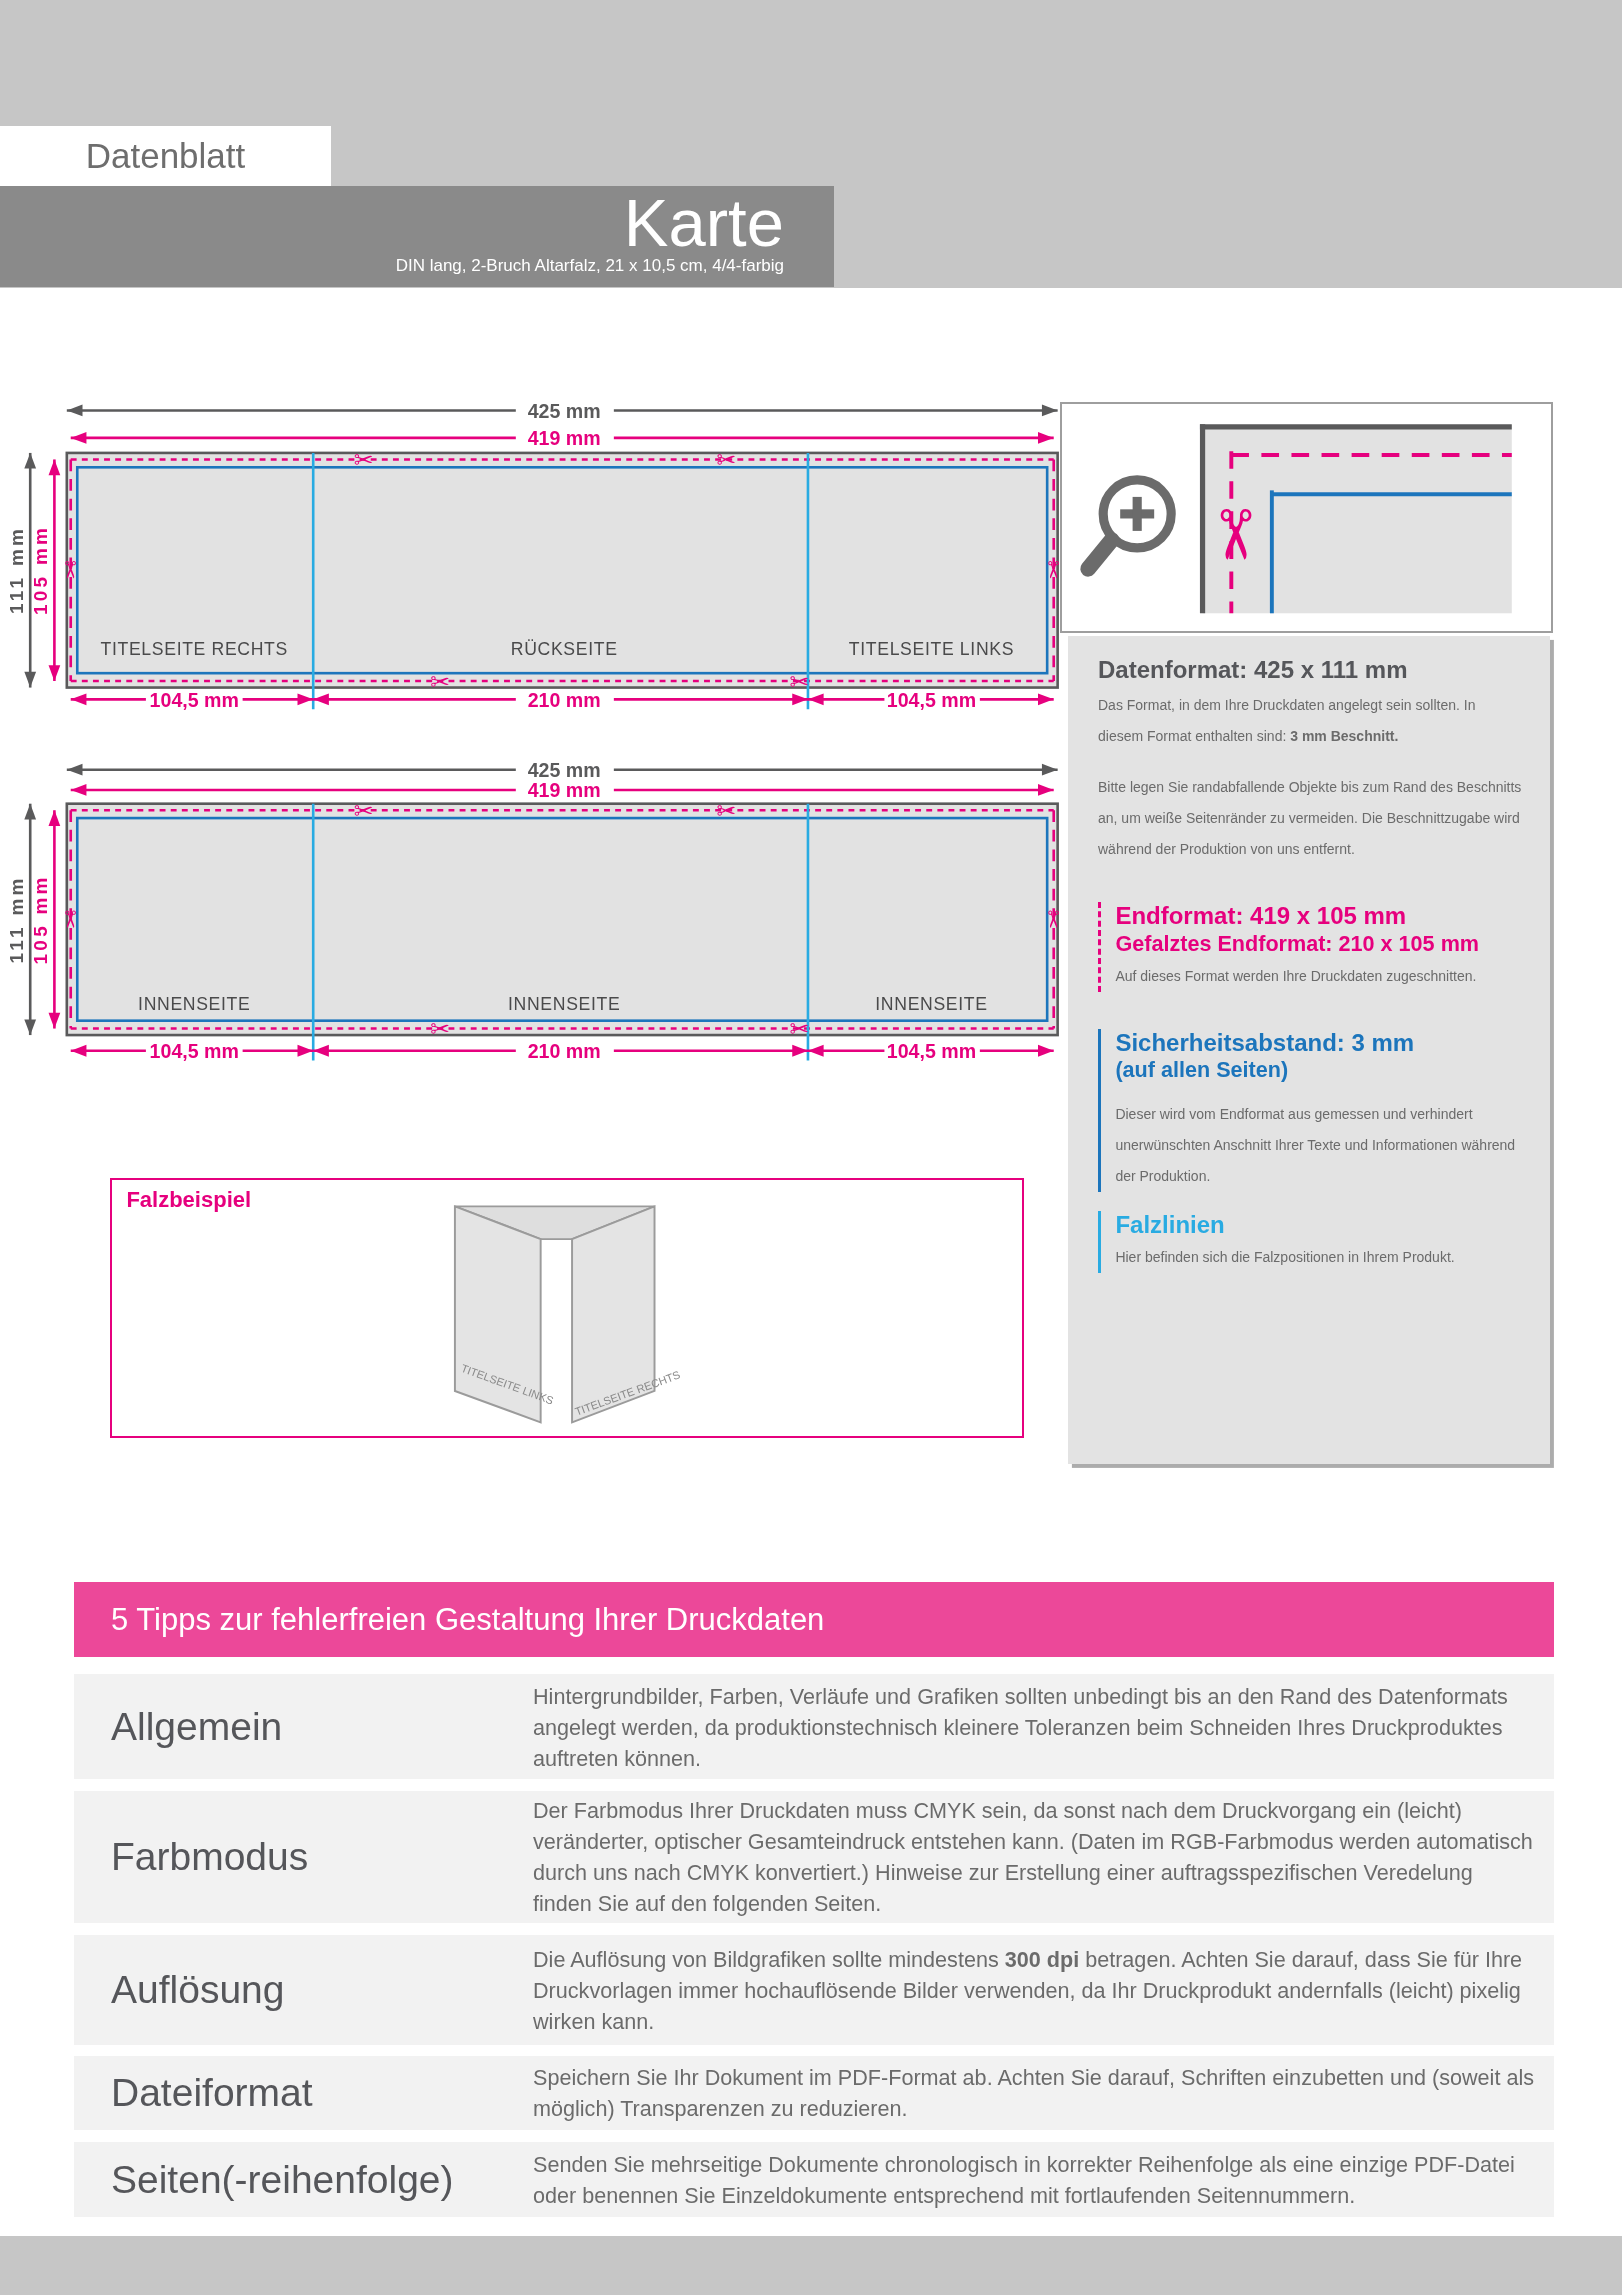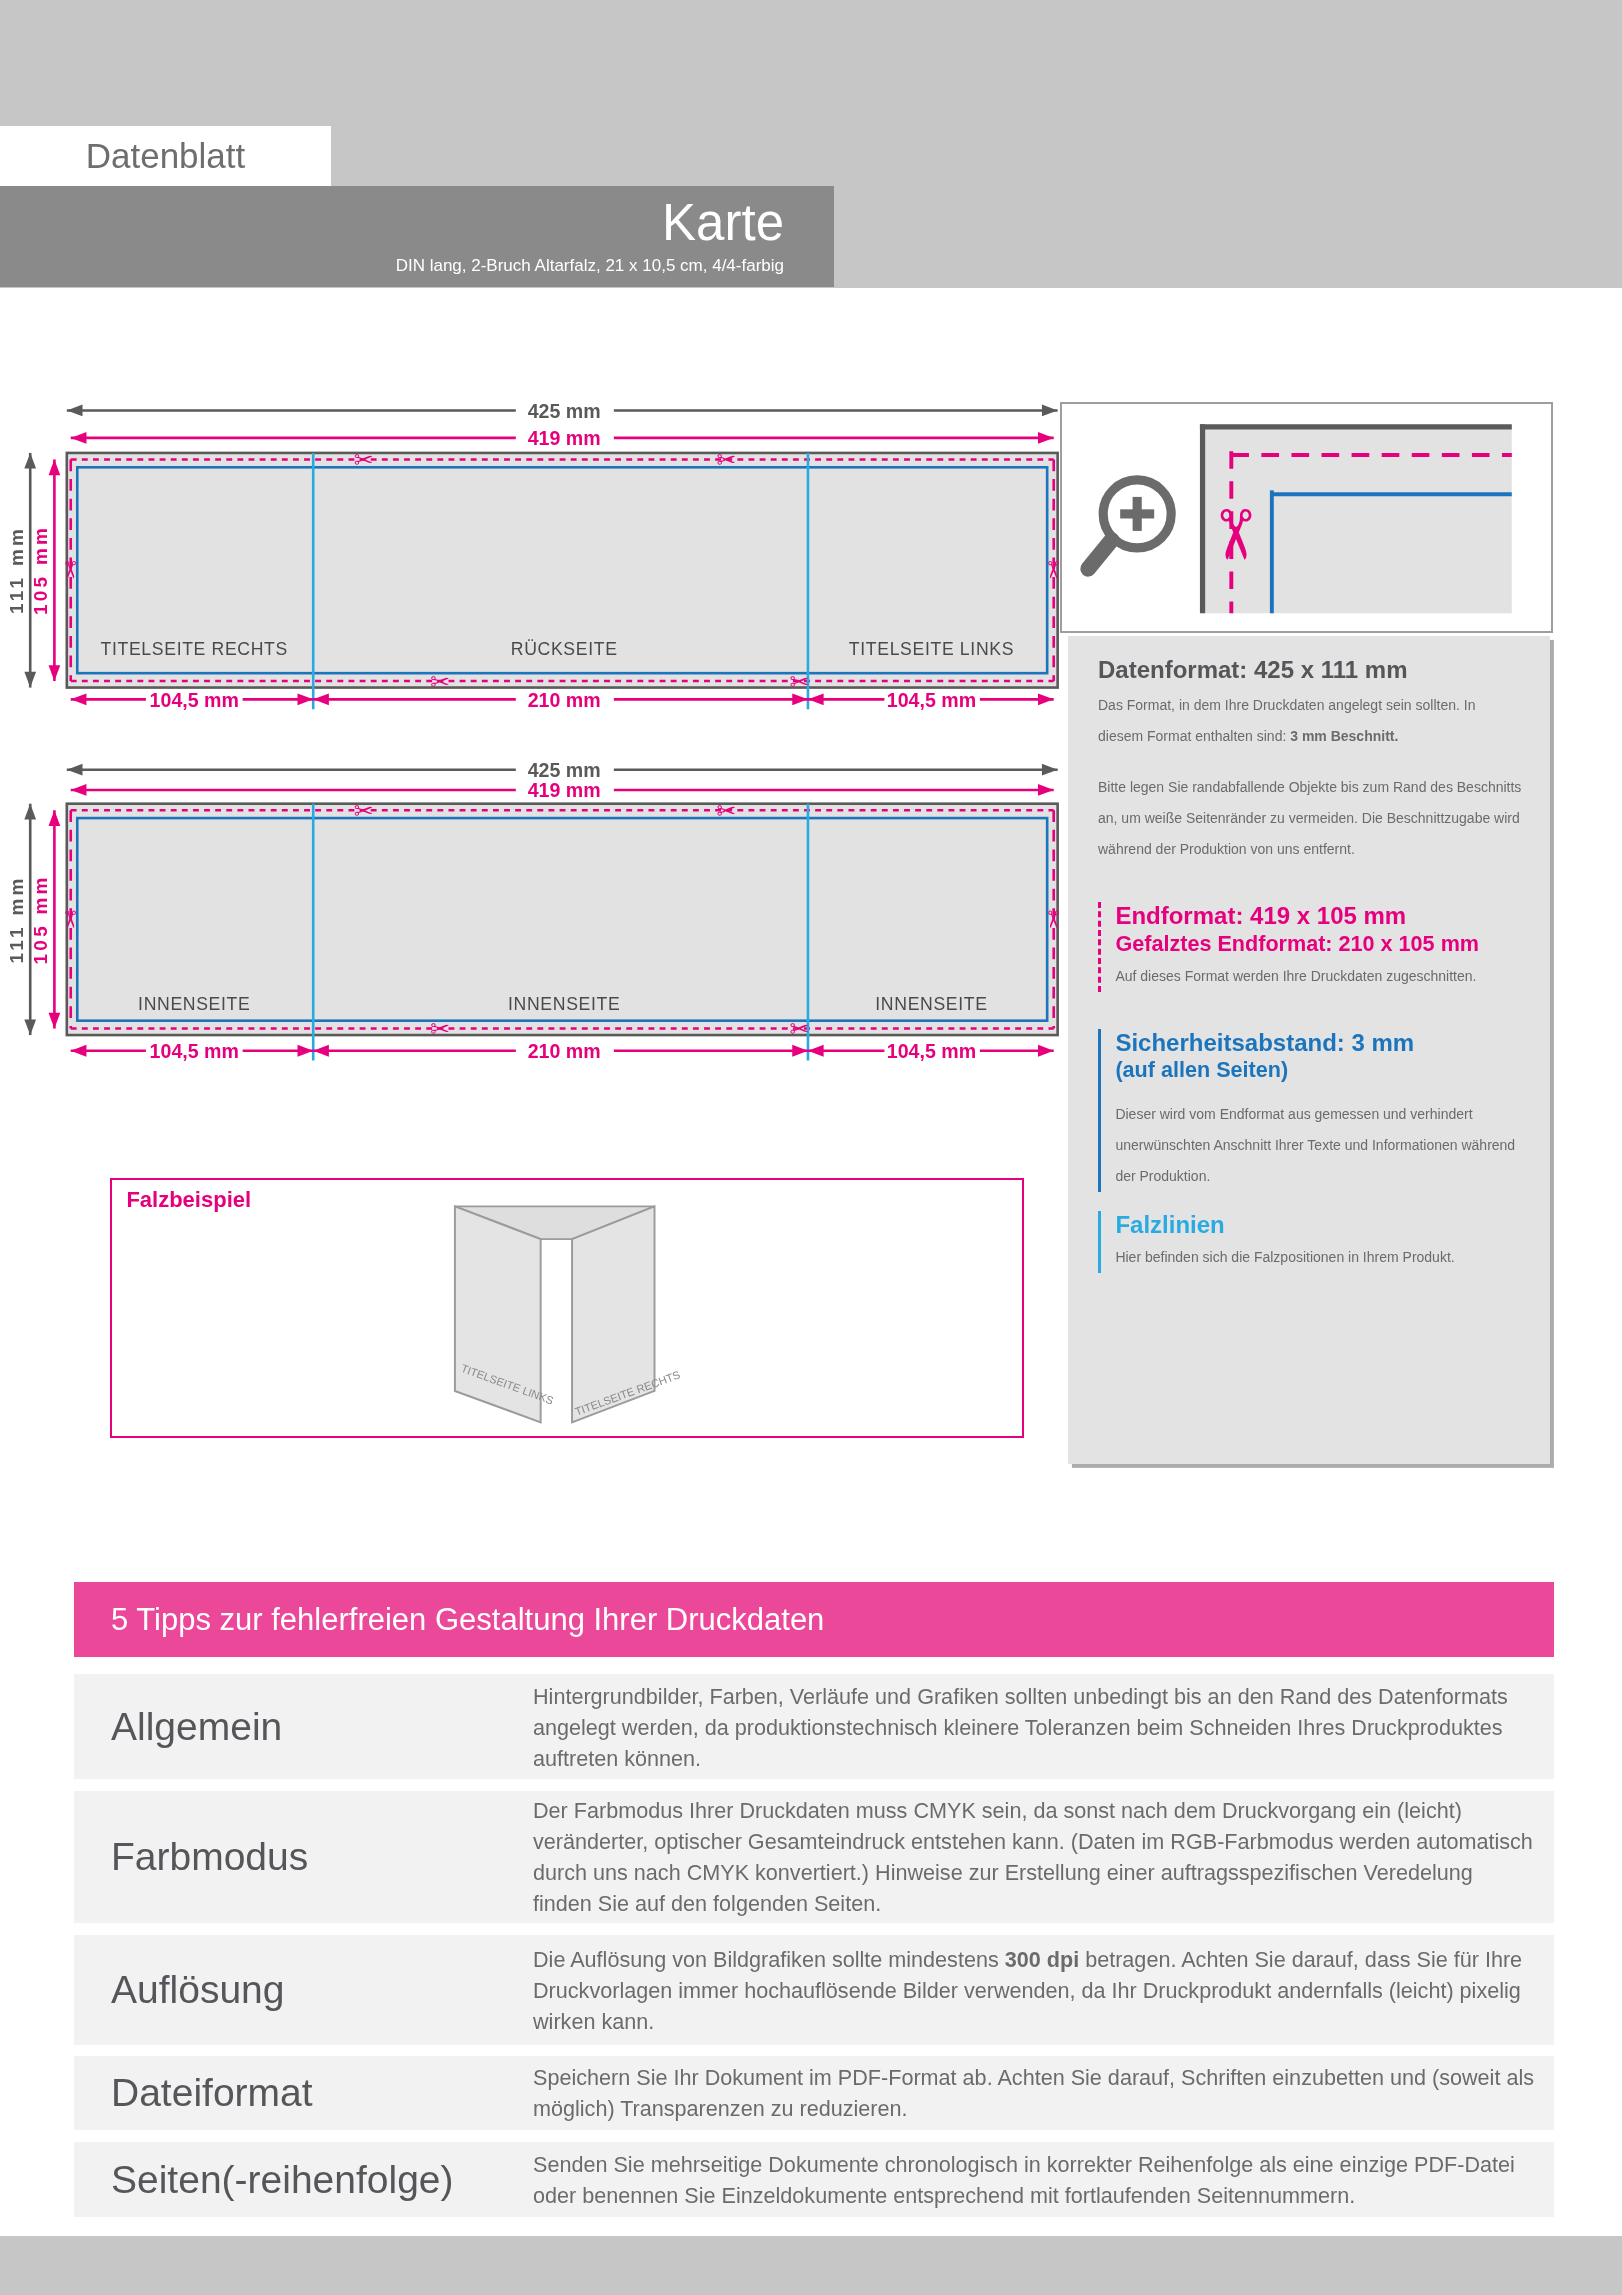--- a/index.html
+++ b/index.html
@@ -7,21 +7,21 @@
         font-family:"Liberation Sans", sans-serif;background:#ffffff;}
   .abs{position:absolute;}
   
   #top-band{left:0;top:0;width:1623px;height:288px;background:#c6c6c6;}
   #datenblatt-box{left:0;top:126px;width:331px;height:60px;background:#ffffff;
      display:flex;align-items:center;justify-content:center;}
   #datenblatt-box span{font-size:35px;color:#6e6e6e;letter-spacing:0px;}
   #title-bar{left:0;top:186px;width:834px;height:101px;background:#8a8a8a;
      display:flex;flex-direction:column;align-items:flex-end;justify-content:center;
      padding-right:50px;box-sizing:border-box;}
-  #title-bar .main{font-size:51px;color:#ffffff;line-height:52px;}
+  #title-bar .main{font-size:67px;color:#ffffff;line-height:52px;}
   #title-bar .sub{font-size:17px;color:#ffffff;margin-top:6.5px;}
   
   svg text{font-family:"Liberation Sans", sans-serif;}
   .dimtext{font-size:30px;font-weight:bold;}
   .paneltext{font-size:27px;fill:#4a4a4b;letter-spacing:1px;}
   .verttext{font-size:29px;font-weight:bold;letter-spacing:5px;}
   
   #zoom-box{left:1060px;top:402px;width:493px;height:231px;background:#ffffff;
      border:2px solid #9e9e9e;box-sizing:border-box;}
   

